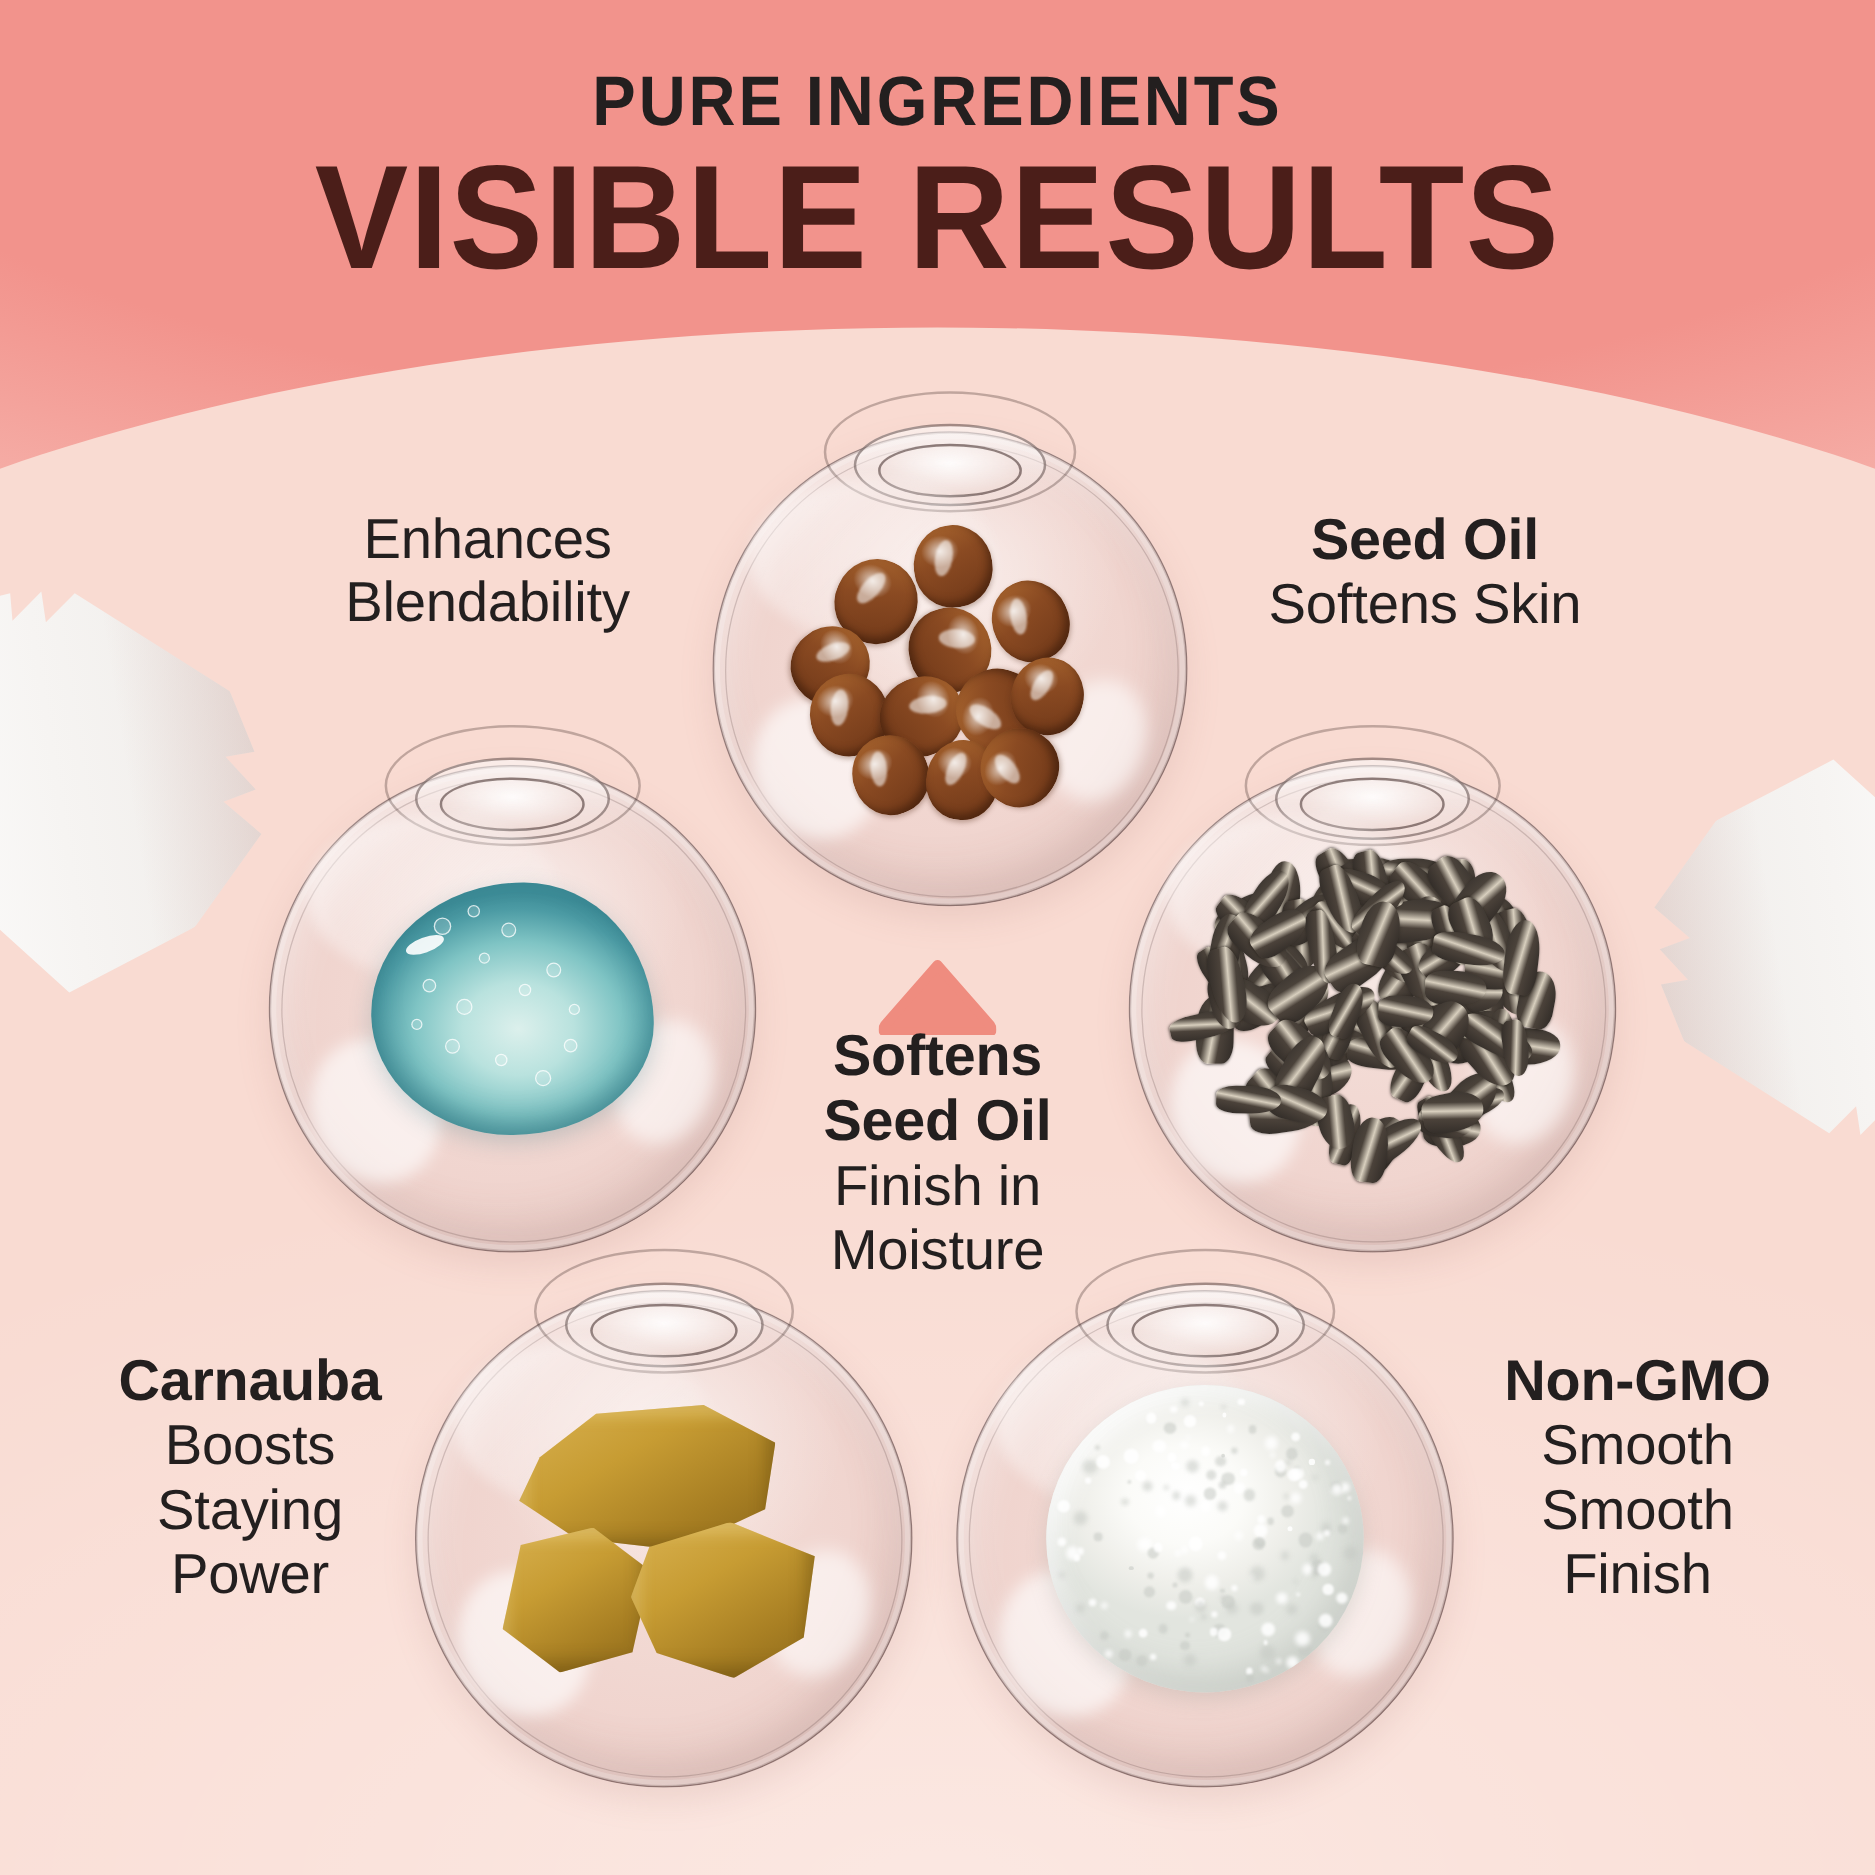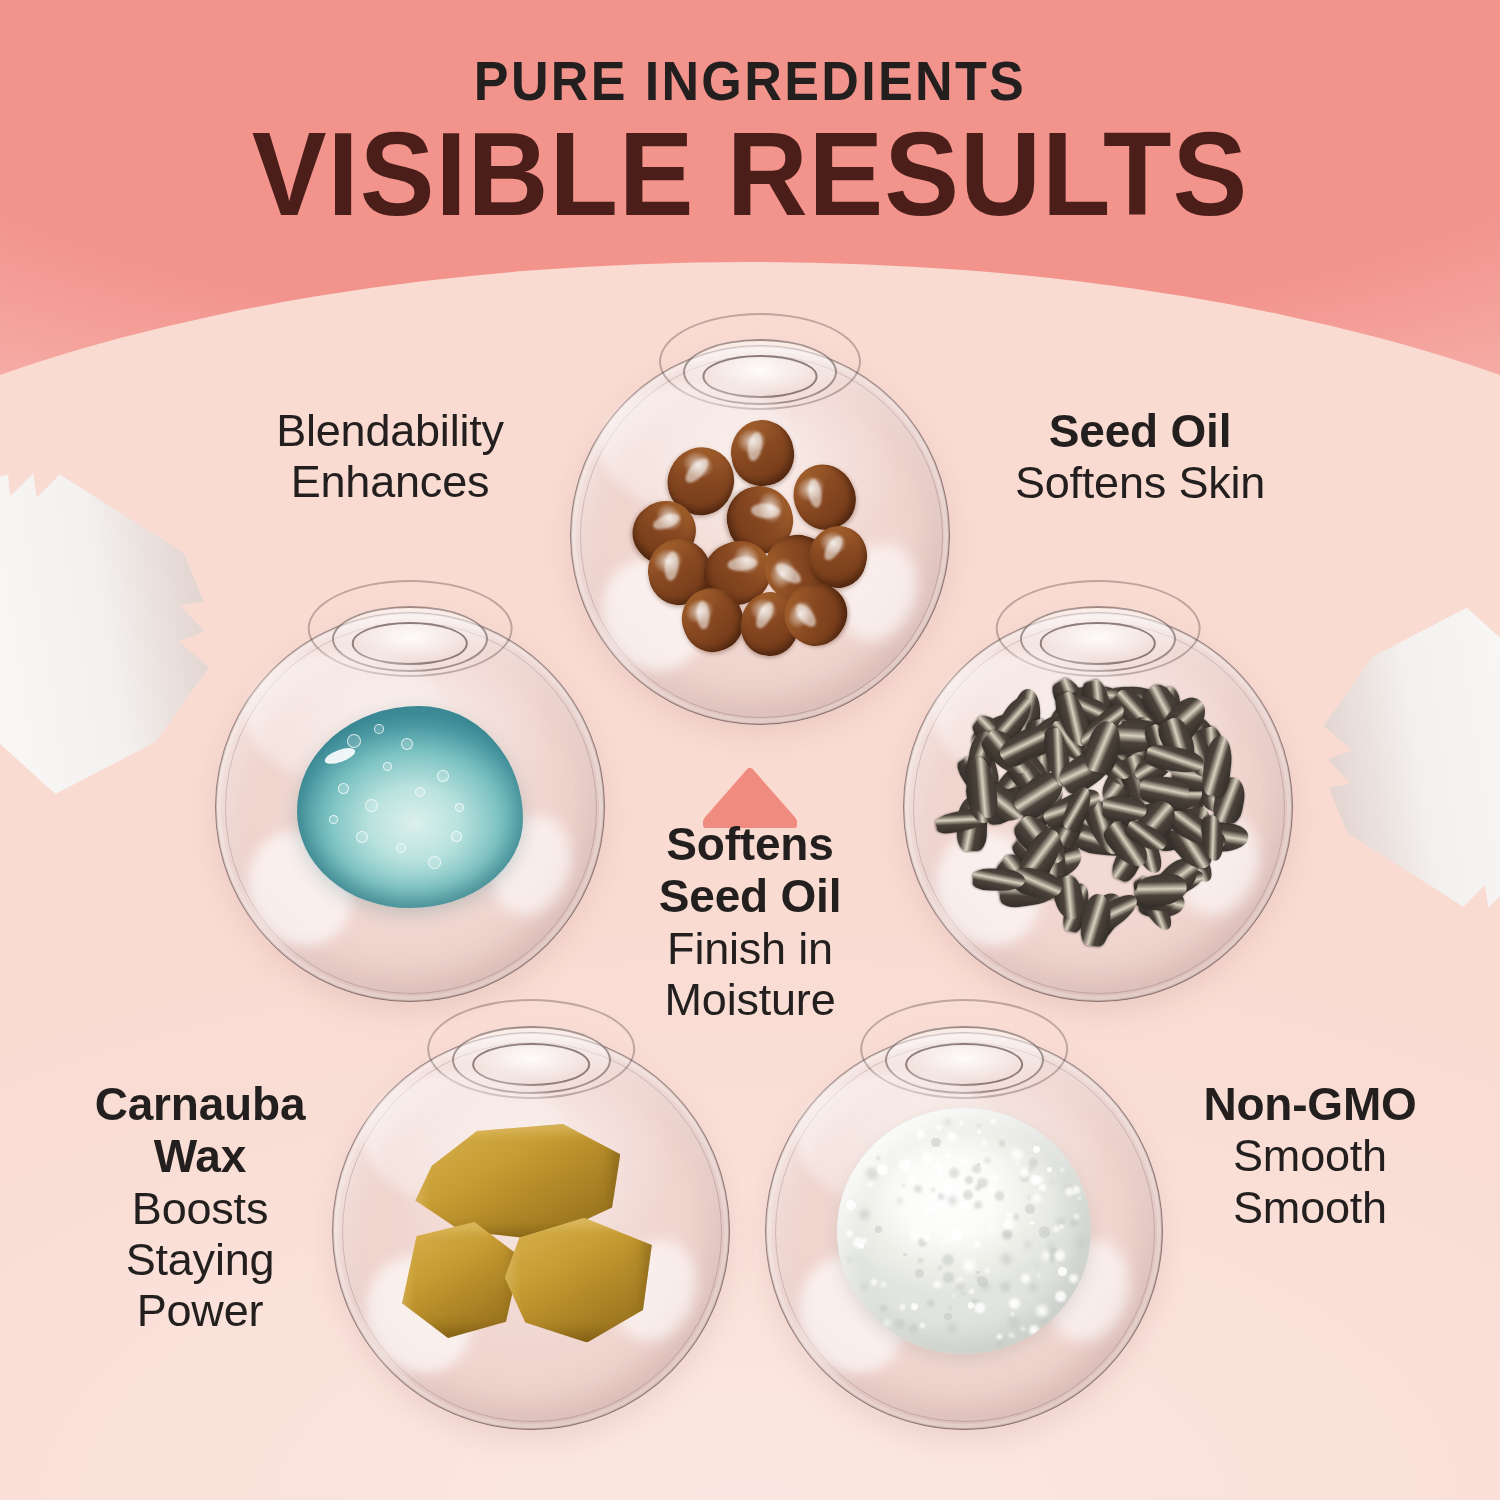--- a/index.html
+++ b/index.html
@@ -608,22 +608,22 @@
           <span class="grain" style="left: 40.7316%; top: 53.7527%; width: 4.84351px; height: 4.84351px; filter: blur(1.89px);"></span>
           <span class="grain d" style="left: 73.82%; top: 54.252%; width: 6.51765px; height: 6.51765px; filter: blur(1.97px);"></span>
           <span class="grain" style="left: 34.3371%; top: 39.1743%; width: 9.38093px; height: 9.38093px; filter: blur(1.59px);"></span>
           <span class="grain d" style="left: 30.712%; top: 65.3344%; width: 8.94139px; height: 8.94139px; filter: blur(0.74px);"></span>
           <span class="grain" style="left: 78.28%; top: 80.0742%; width: 11.845px; height: 11.845px; filter: blur(2.01px);"></span>
         </div>
     </div>
   </div>
 
   <div class="label ta-center" id="lbl-glycerin" style="left:200px;top:405px;width:380px;">
+    <div class="sub">Enhances</div>
     <div class="sub">Blendability</div>
-    <div class="sub">Enhances</div>
   </div>
 
   <div class="label ta-center" id="lbl-sunflower" style="left:955px;top:405px;width:370px;">
     <div class="ttl">Seed Oil</div>
     <div class="sub">Softens Skin</div>
   </div>
 
   <div id="pointer">
     <svg width="94" height="60" viewBox="0 0 94 60" xmlns="http://www.w3.org/2000/svg">
       <path d="M47 4 L89 52 Q93 58 86 58 L8 58 Q1 58 5 52 Z" fill="#EF8C7F" stroke="#EF8C7F" stroke-width="8" stroke-linejoin="round"></path>
@@ -632,25 +632,25 @@
 
   <div class="label ta-center" id="lbl-castor" style="left:590px;top:818px;width:320px;">
     <div class="ttl">Softens</div>
     <div class="ttl">Seed Oil</div>
     <div class="sub">Finish in</div>
     <div class="sub">Moisture</div>
   </div>
 
   <div class="label ta-center" id="lbl-carnauba" style="left:35px;top:1078px;width:330px;">
     <div class="ttl">Carnauba</div>
-    <div class="ttl">Wax</div>
     <div class="sub">Boosts</div>
     <div class="sub">Staying</div>
     <div class="sub">Power</div>
   </div>
 
   <div class="label ta-center" id="lbl-nongmo" style="left:1150px;top:1078px;width:320px;">
     <div class="ttl">Non-GMO</div>
     <div class="sub">Smooth</div>
     <div class="sub">Smooth</div>
+    <div class="sub">Finish</div>
   </div>
 
 </div>
 
 </body></html>

